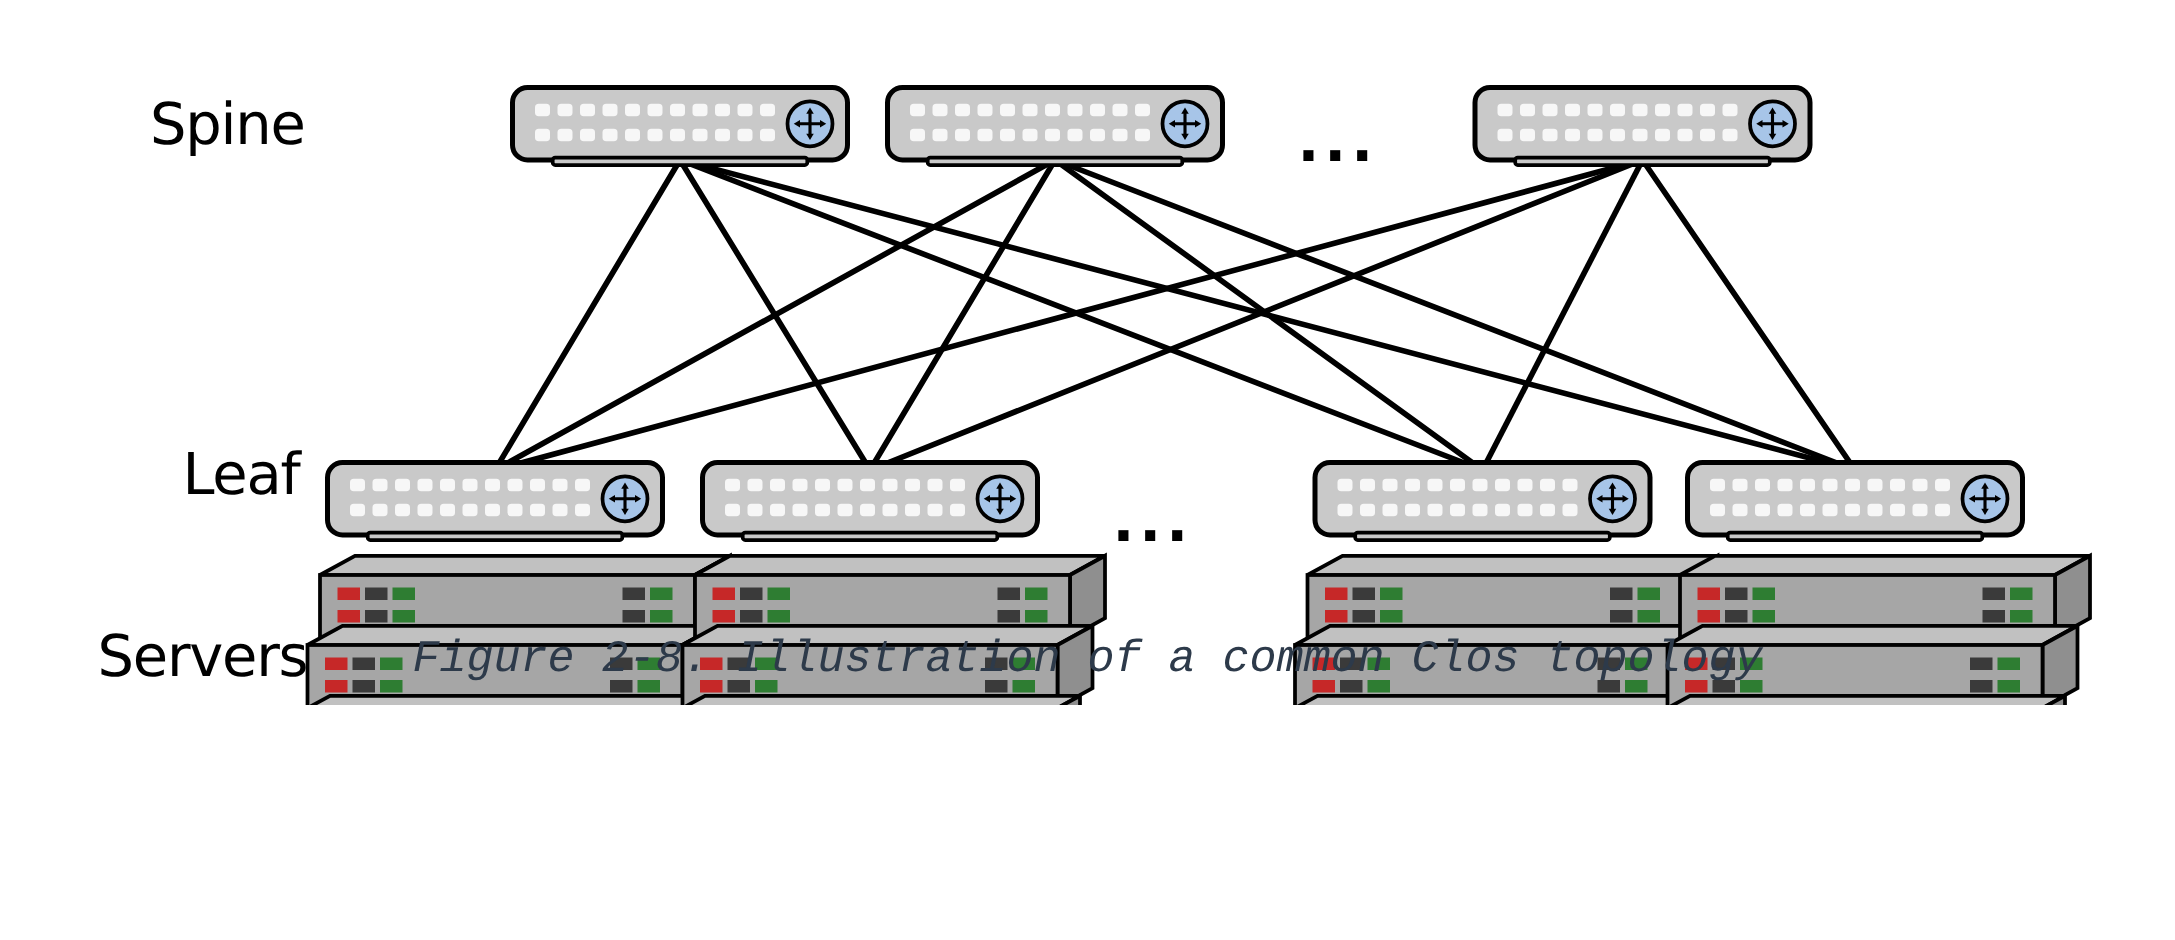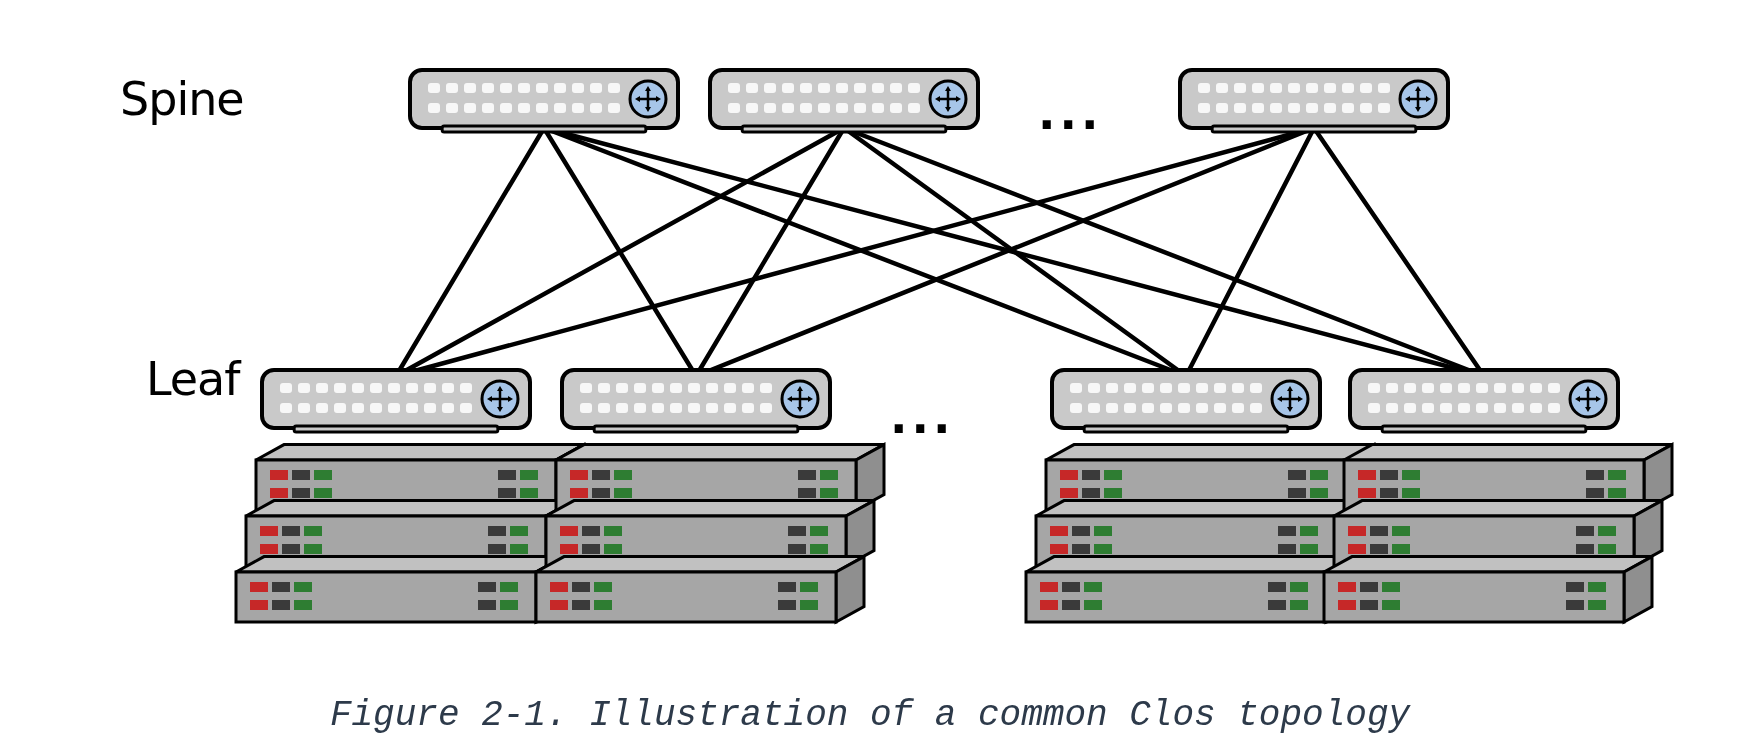--- a/index.html
+++ b/index.html
@@ -1,16 +1,16 @@
 <!DOCTYPE html>
 <html><head>
 <meta charset="utf-8">
 <style>
   html,body{margin:0;padding:0;background:#fff;}
-  .stage{position:relative;width:1740px;height:752px;font-family:"DejaVu Sans","Helvetica Neue",Arial,sans-serif;}
+  .stage{position:relative;width:1740px;height:564px;font-family:"DejaVu Sans","Helvetica Neue",Arial,sans-serif;}
   svg{display:block;}
   .row-label{
     position:absolute;
     font-size:46px;
     color:#000;
     letter-spacing:-1px;
   }
   .ellipsis{
     position:absolute;
     font-size:46px;
@@ -28,25 +28,26 @@
     color:#2d3a4a;
   }
 </style>
 </head>
 <body>
 
 <div class="stage">
 
   <div class="row-label" style="left:120px;top:72px;">Spine</div>
   <div class="row-label" style="left:146px;top:352px;">Leaf</div>
+  <div class="row-label" style="left:78px;top:498px;">Servers</div>
 
   <div class="ellipsis" style="left:1038px;top:86px;">...</div>
   <div class="ellipsis" style="left:890px;top:390px;">...</div>
 
-  <div class="caption">Figure 2-1. Illustration of a common Clos topology</div>
+  <div class="caption">Figure 2-8. Illustration of a common Clos topology</div>
 
   <svg id="diagram" width="1740" height="700">
       <g>
         <line x1="544" y1="128" x2="396" y2="376" stroke="#000000" stroke-width="4.5" stroke-linecap="round"></line>
         <line x1="544" y1="128" x2="696" y2="376" stroke="#000000" stroke-width="4.5" stroke-linecap="round"></line>
         <line x1="544" y1="128" x2="1186" y2="376" stroke="#000000" stroke-width="4.5" stroke-linecap="round"></line>
         <line x1="544" y1="128" x2="1484" y2="376" stroke="#000000" stroke-width="4.5" stroke-linecap="round"></line>
         <line x1="844" y1="128" x2="396" y2="376" stroke="#000000" stroke-width="4.5" stroke-linecap="round"></line>
         <line x1="844" y1="128" x2="696" y2="376" stroke="#000000" stroke-width="4.5" stroke-linecap="round"></line>
         <line x1="844" y1="128" x2="1186" y2="376" stroke="#000000" stroke-width="4.5" stroke-linecap="round"></line>

